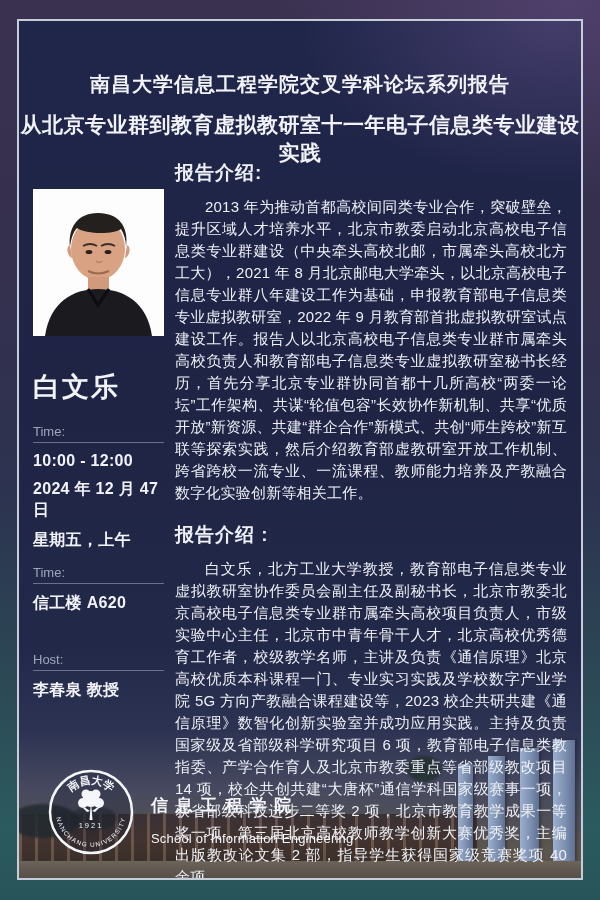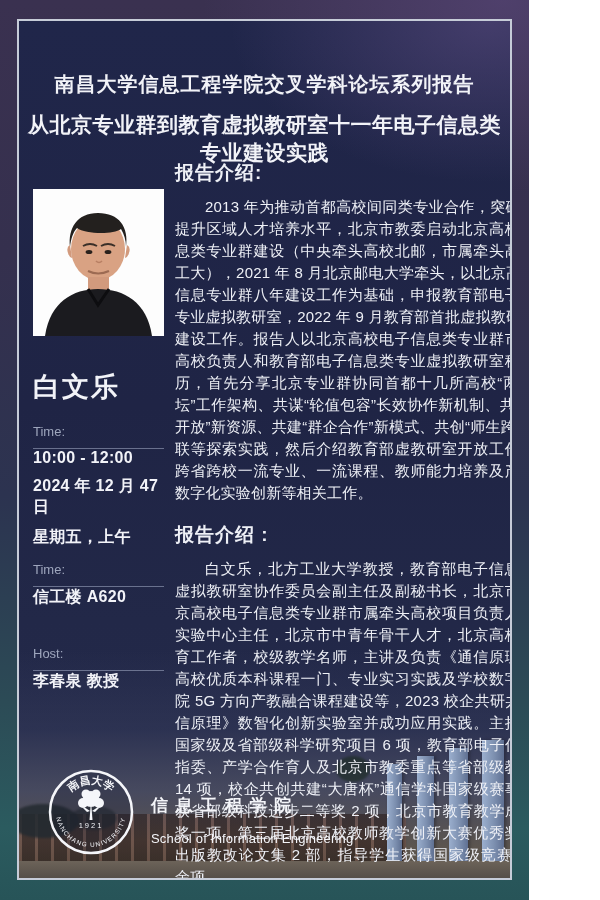--- a/index.html
+++ b/index.html
@@ -1,21 +1,21 @@
 <!DOCTYPE html>
 <html><head>
 <meta charset="utf-8">
 <style>
   html,body { margin:0; padding:0; }
   body {
     font-family: "Liberation Sans", "DejaVu Sans", sans-serif;
     width:600px; height:900px; overflow:hidden;
   }
   .poster {
-    position:relative; width:529px; height:900px;
+    position:relative; width:600px; height:900px;
     background:
       radial-gradient(ellipse 500px 320px at 95% 0%, rgba(96,76,130,0.55), rgba(96,76,130,0) 60%),
       linear-gradient(180deg, #3a3150 0%, #35304e 28%, #2c3350 55%, #2c4b56 78%, #2b5b5f 92%, #275458 100%);
   }
   .frame {
     position:absolute; left:17px; right:17px; top:19px; bottom:20px;
     border:2px solid #c6ccd8;
     background:
       radial-gradient(ellipse 420px 260px at 96% 0%, rgba(104,84,140,0.5), rgba(104,84,140,0) 62%),
       linear-gradient(180deg, #20264a 0%, #1f2445 45%, #222848 70%, #242a4c 100%);
@@ -49,21 +49,21 @@
   
   .title-block { position:absolute; top:50px; left:0; right:0; text-align:center; color:#f2f3f8; }
   .title-line1 { font-size:20px; font-weight:bold; letter-spacing:1px; margin:0 0 13px 0; }
   .title-line2 { font-size:21px; font-weight:bold; letter-spacing:0.5px; margin:0; }
   
   .sidebar { position:absolute; left:14px; top:168px; width:131px; color:#f2f3f8; }
   .portrait { width:131px; height:147px; display:block; background:#fdfdfd; }
   .speaker-name { font-size:27px; font-weight:bold; margin-top:33px; letter-spacing:2px; }
   .schedule { margin-top:19px; }
   .sched-label { font-size:13px; color:#9ea6bd; border-bottom:1px solid rgba(165,175,200,0.55);
-    padding-bottom:9px; }
+    padding-bottom:3px; margin-bottom:9px; }
   .sched-value { font-size:16px; font-weight:bold; margin-bottom:9px; letter-spacing:0.3px; }
   .host-gap { margin-top:38px; }
   
   .content { position:absolute; left:156px; top:139px; width:392px; color:#eef0f6; }
   .section-heading { font-size:19px; font-weight:bold; margin:0 0 10px 0; letter-spacing:1px; }
   .section-body { font-size:15px; line-height:22px; text-align:justify; text-indent:2em;
     margin:0 0 18px 0; letter-spacing:0.2px; }
   .second-heading { margin-top:2px; }
   
   .footer { position:absolute; left:28px; top:747px; display:flex; align-items:flex-start; color:#f4f5f9; z-index:3; }

